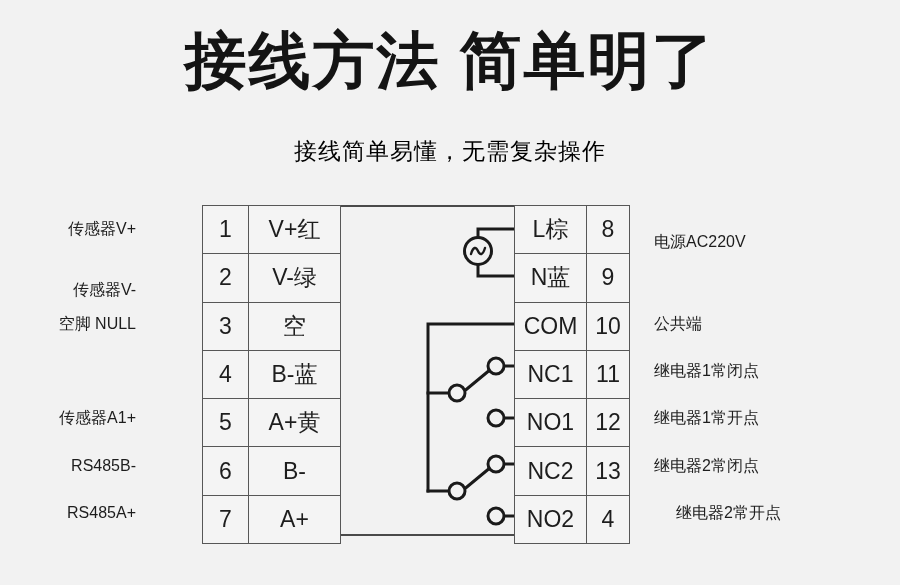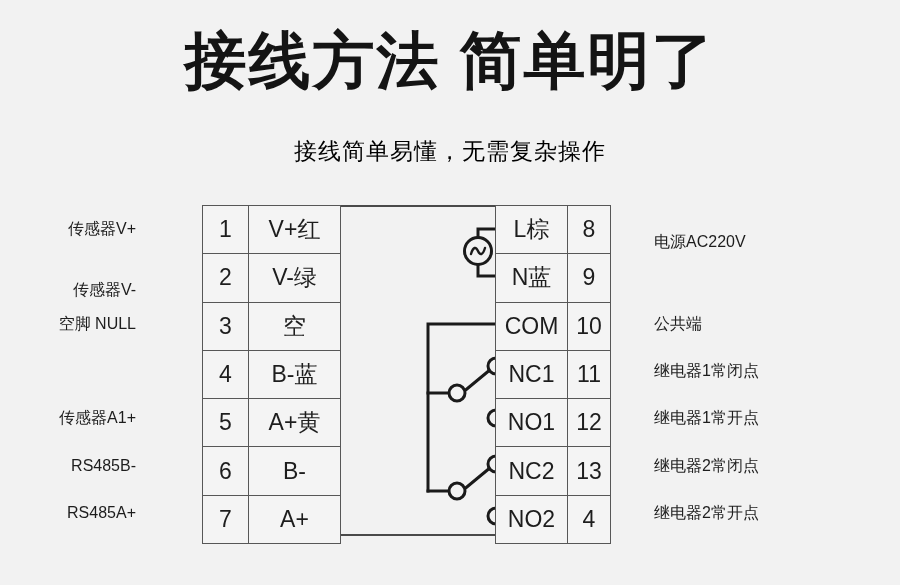--- a/index.html
+++ b/index.html
@@ -81,21 +81,21 @@
   }
   #left-table {
     left: 202px;
     top: 205px;
     width: 138px;
   }
   #left-table .col-num { width: 46px; }
   #left-table .col-sig { width: 92px; }
 
   #right-table {
-    left: 495px;
+    left: 514px;
     top: 205px;
     width: 115px;
   }
   #right-table .col-sig { width: 72px; }
   #right-table .col-num { width: 43px; }
 
   
   .side-label {
     position: absolute;
     font-size: 16px;
@@ -249,15 +249,15 @@
   <div class="side-label left-label" style="top:299.6px;text-align:center;">空脚 NULL</div>
   <div class="side-label left-label" style="top:394.2px;">传感器A1+</div>
   <div class="side-label left-label" style="top:441.5px;">RS485B-</div>
   <div class="side-label left-label" style="top:488.8px;">RS485A+</div>
 
   <div class="side-label right-label span2" style="top:195px;">电源AC220V</div>
   <div class="side-label right-label" style="top:299.6px;">公共端</div>
   <div class="side-label right-label" style="top:346.9px;">继电器1常闭点</div>
   <div class="side-label right-label" style="top:394.2px;">继电器1常开点</div>
   <div class="side-label right-label" style="top:441.5px;">继电器2常闭点</div>
-  <div class="side-label right-label" style="top:488.8px;">继电器2常开点</div>
+  <div class="side-label right-label" style="top:488.8px;margin-left:22px;">继电器2常开点</div>
 
 </div>
 
 </body></html>

